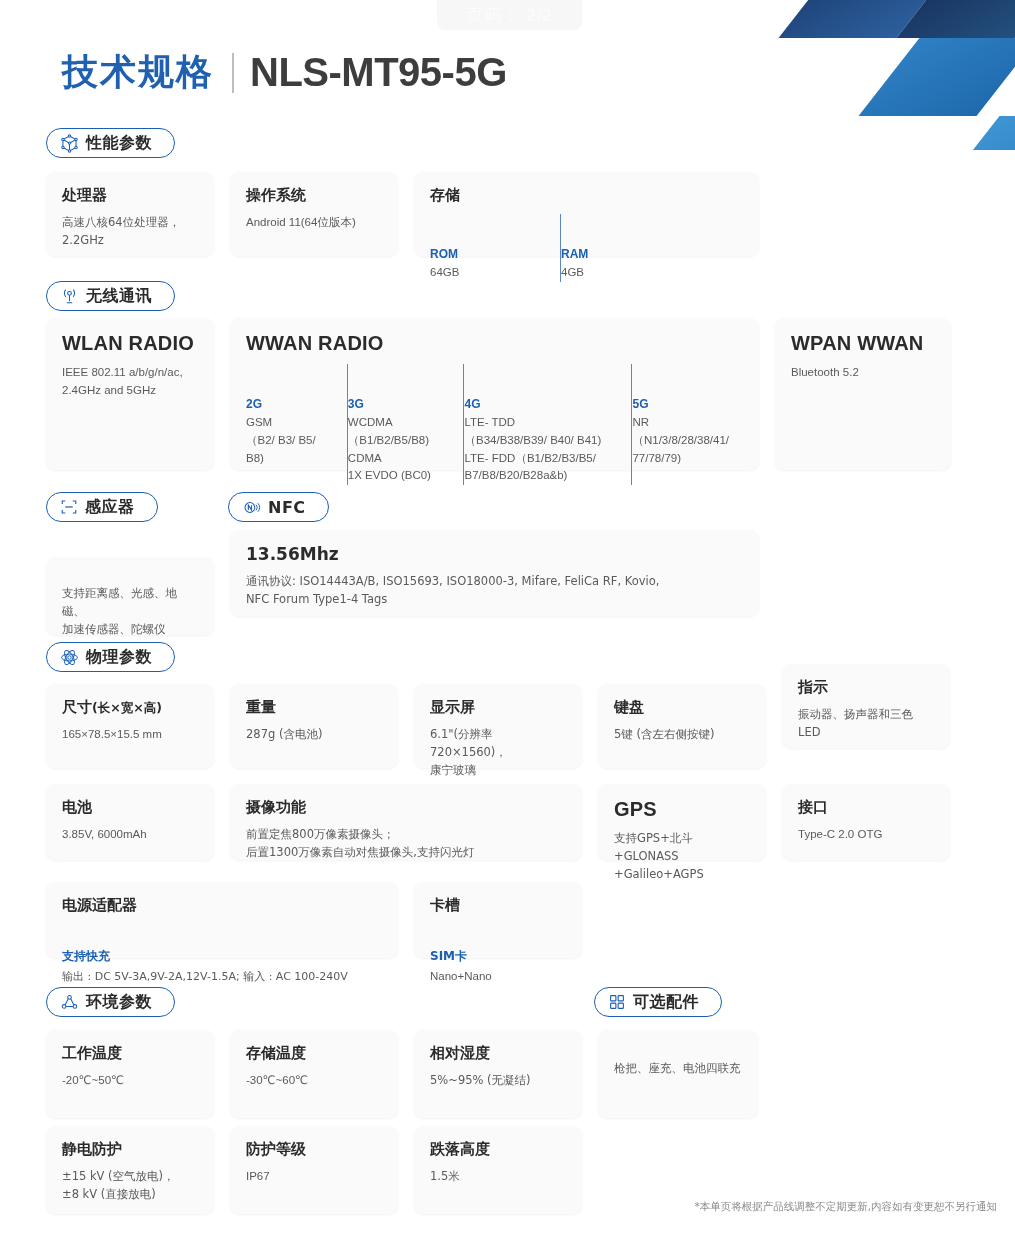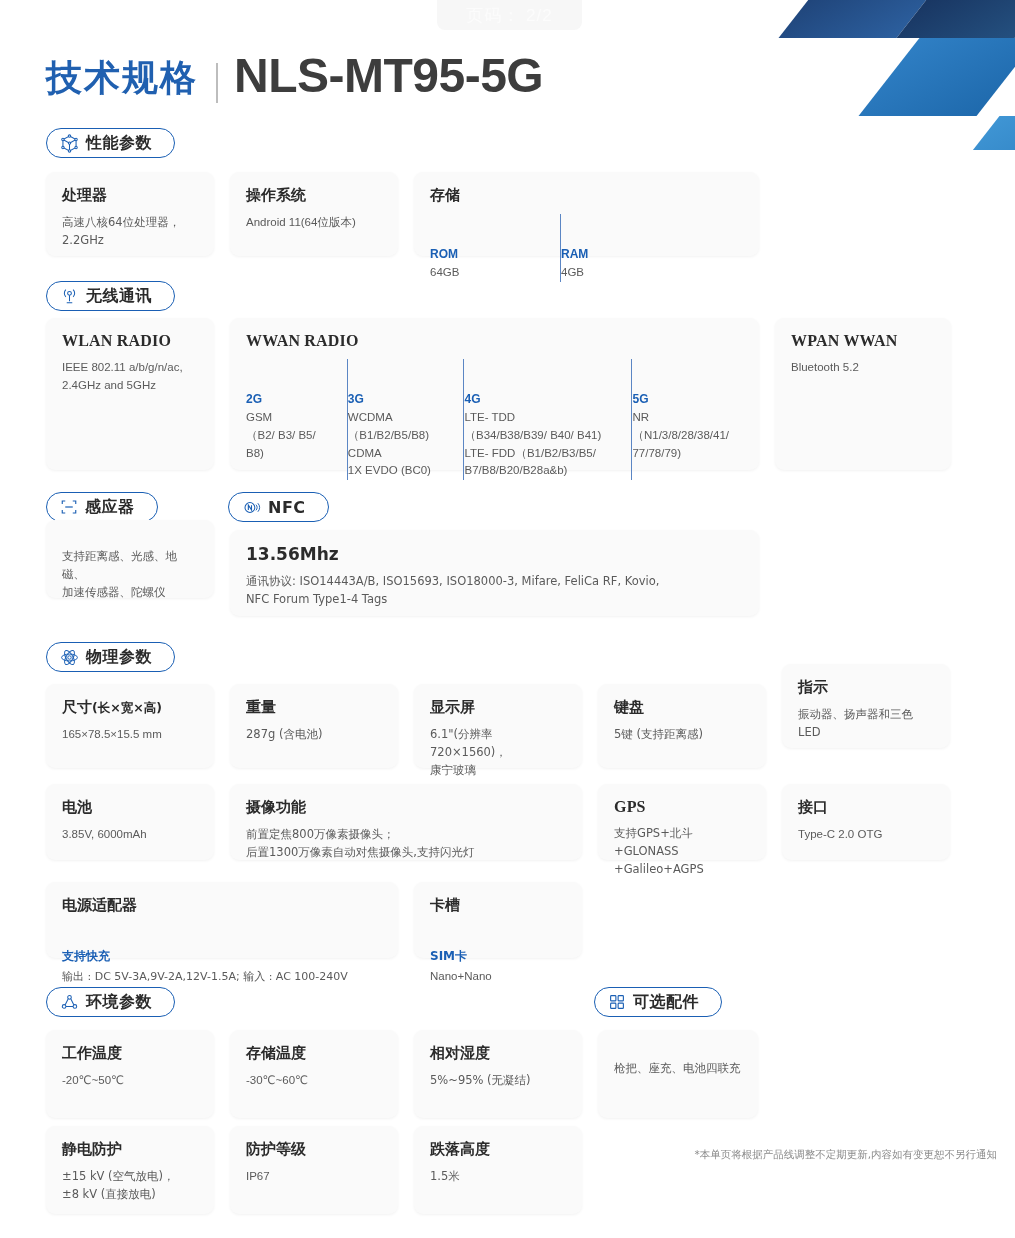--- a/index.html
+++ b/index.html
@@ -21,27 +21,27 @@
 
   
   .page-badge {
     position:absolute; top:0; left:437px; width:145px; height:30px;
     background:#f7f7f7; border-radius:0 0 8px 8px;
     color:#fcfcfc; font-size:17px; letter-spacing:1px;
     display:flex; align-items:center; justify-content:center;
   }
 
   
-  .title-row { position:absolute; top:48px; left:46px; display:flex; align-items:flex-end; }
+  .title-row { position:absolute; top:48px; left:62px; display:flex; align-items:center; }
   .title-cn {
     font-size:36px; font-weight:bold; color:#2060b0; letter-spacing:2px;
     font-family:"DejaVu Sans","Liberation Sans",sans-serif;
   }
   .title-sep { width:2px; height:40px; background:#bdbdbd; margin:0 16px 0 18px; }
-  .title-en { font-size:48px; font-weight:bold; color:#3d3d3d; letter-spacing:-0.5px; }
+  .title-en { font-size:40px; font-weight:bold; color:#3d3d3d; letter-spacing:-0.5px; }
 
   
   .pill {
     display:inline-flex; align-items:center; gap:7px;
     border:1.6px solid #1a5fb4; border-radius:16px;
     padding:4px 22px 4px 13px; background:#fff; height:30px;
   }
   .pill-label {
     font-size:16px; font-weight:bold; color:#2b2b2b; letter-spacing:0.5px;
     font-family:"DejaVu Sans","Liberation Sans",sans-serif;
@@ -51,34 +51,34 @@
   
   .card {
     position:absolute; background:#fafafa; border-radius:9px;
     box-shadow:0 1px 3px rgba(0,0,0,0.055);
     padding:14px 16px;
   }
   .c-title {
     font-size:15px; font-weight:bold; color:#2b2b2b; margin-bottom:9px;
     font-family:"DejaVu Sans","Liberation Sans",sans-serif; white-space:nowrap;
   }
-  .c-title.en { font-family:Liberation Serif, serif; letter-spacing:0.2px; font-size:16px; }
+  .c-title.en { font-family:Liberation Sans, sans-serif; letter-spacing:0.2px; font-size:20px; }
   .c-title .small { font-size:12.5px; }
   .c-text { font-size:11.5px; color:#5a5a5a; line-height:1.55; }
   .c-text.cn { font-family:"DejaVu Sans","Liberation Sans",sans-serif; }
   .blue-sub { font-size:12px; font-weight:bold; color:#1a5fb4; margin-bottom:3px;margin-top:33px; }
   .blue-sub.cn { font-family:"DejaVu Sans","Liberation Sans",sans-serif; }
 
   
   .subcols { display:flex; }
   .subcol { padding-right:14px; }
   .subcol + .subcol { border-left:1.6px solid #5b86c4; }
 
   .footnote {
-    position:absolute; right:18px; top:1148px; font-size:10.5px; color:#8a8a8a;
+    position:absolute; right:18px; top:1200px; font-size:10.5px; color:#8a8a8a;
     font-family:"DejaVu Sans","Liberation Sans",sans-serif;
   }
 </style>
 </head>
 <body>
 
 <div class="page">
 
   <div class="corner">
     <div class="para p1"></div>
@@ -212,21 +212,21 @@
         <svg width="19" height="19" viewBox="0 0 24 24" fill="none" stroke="#1a5fb4" stroke-width="1.3">
           <circle cx="10" cy="12" r="6.2"></circle>
           <path d="M8 15V9l4 6V9" stroke-width="1.4"></path>
           <path d="M17.6 8.4a5 5 0 0 1 0 7.2M20 6.6a7.6 7.6 0 0 1 0 10.8" stroke-width="1.2"></path>
         </svg>
       </span>
       <span class="pill-label">NFC</span>
     </div>
   </div>
 
-  <div class="card" style="top:520px; left:46px; width:168px; height:78px;">
+  <div class="card" style="top:557px; left:46px; width:168px; height:78px;">
     <div class="c-text cn" style="white-space:pre-line; margin-top:14px;">支持距离感、光感、地磁、
 加速传感器、陀螺仪</div>
   </div>
 
   <div class="card" style="top:530px; left:230px; width:529px; height:86px;">
     <div class="c-title" style="font-size:17px;">13.56Mhz</div>
     <div class="c-text cn" style="white-space:pre-line">通讯协议: ISO14443A/B, ISO15693, ISO18000-3, Mifare, FeliCa RF, Kovio,
 NFC Forum Type1-4 Tags</div>
   </div>
 
@@ -254,21 +254,21 @@
     <div class="c-title">重量</div>
     <div class="c-text cn">287g (含电池)</div>
   </div>
   <div class="card" style="top:684px; left:414px; width:168px; height:84px;">
     <div class="c-title">显示屏</div>
     <div class="c-text cn" style="white-space:pre-line">6.1"(分辨率720×1560)，
 康宁玻璃</div>
   </div>
   <div class="card" style="top:684px; left:598px; width:168px; height:84px;">
     <div class="c-title">键盘</div>
-    <div class="c-text cn">5键 (支持距离感)</div>
+    <div class="c-text cn">5键 (含左右侧按键)</div>
   </div>
   <div class="card" style="top:664px; left:782px; width:168px; height:84px;">
     <div class="c-title">指示</div>
     <div class="c-text cn">振动器、扬声器和三色LED</div>
   </div>
 
   <div class="card" style="top:784px; left:46px; width:168px; height:76px;">
     <div class="c-title">电池</div>
     <div class="c-text">3.85V, 6000mAh</div>
   </div>

